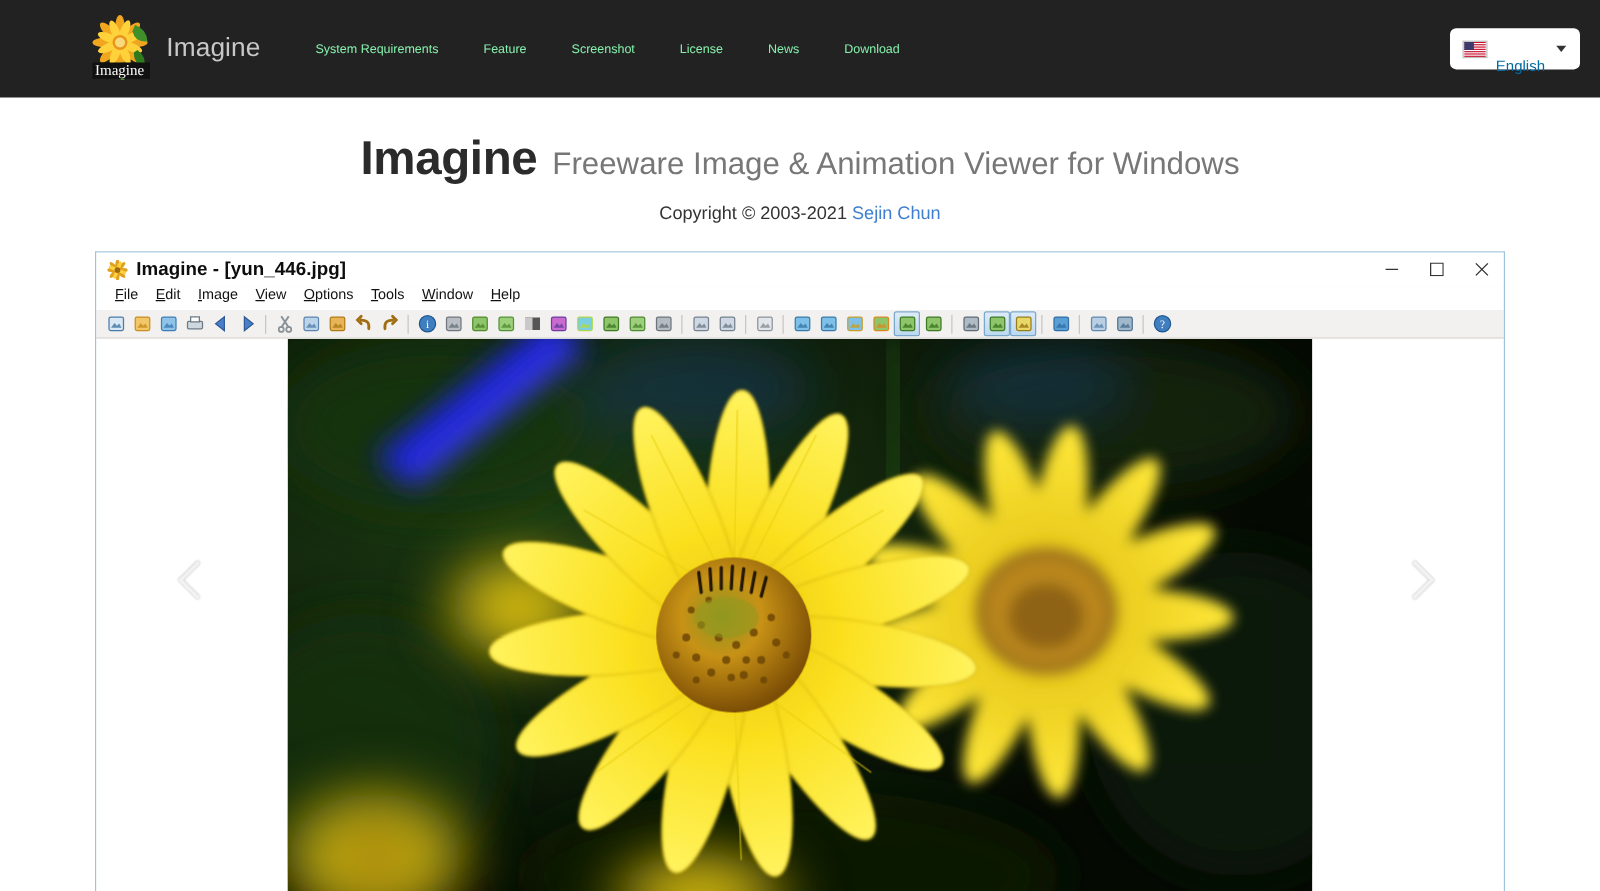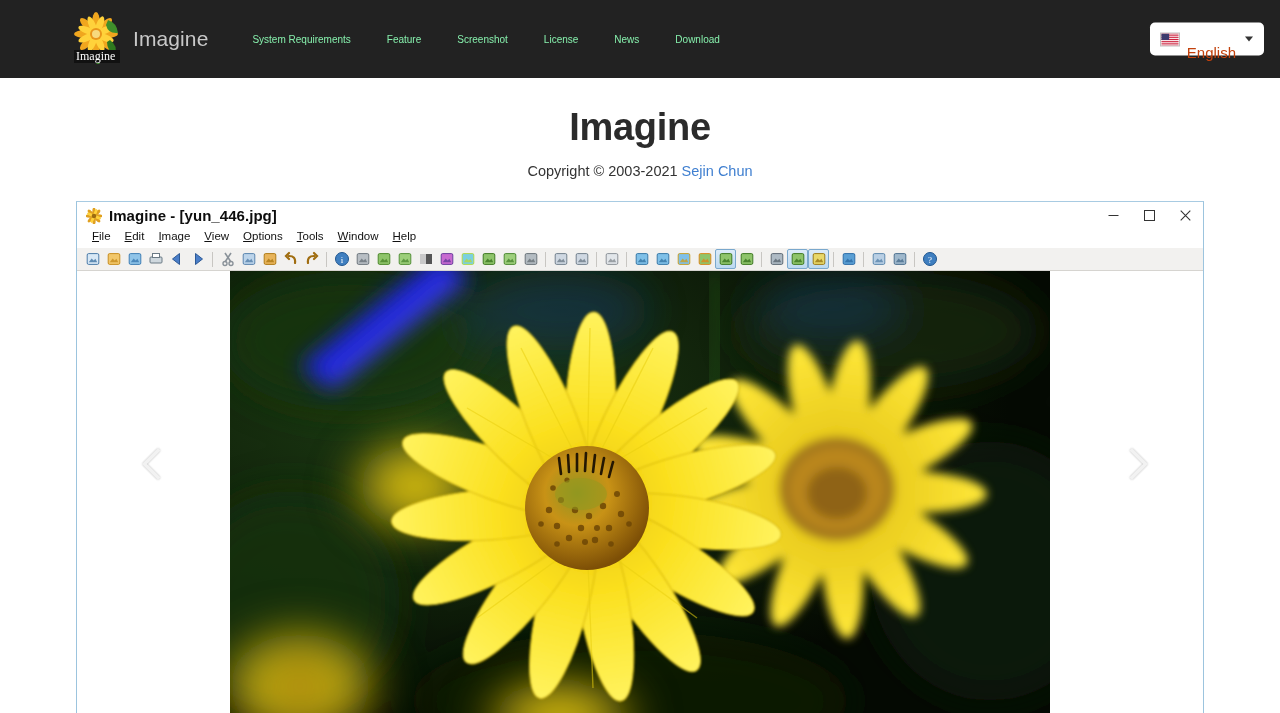--- a/index.html
+++ b/index.html
@@ -76,22 +76,22 @@
     font-family: inherit;
   }
   .flag {
     width: 20px;
     height: 14px;
     border: 1px solid #bfbfbf;
     flex: 0 0 auto;
     display: block;
   }
   .lang-label {
-    font-size: 15px;
-    color: #c2410c;
+    font-size: 12px;
+    color: #0369a1;
     margin-top: 26px;
   }
   .caret {
     width: 0; height: 0;
     border-left: 4.5px solid transparent;
     border-right: 4.5px solid transparent;
     border-top: 5px solid #333;
     margin-left: 2px;
   }
 
@@ -342,20 +342,21 @@
       <rect width="9" height="7.54" fill="#3c3b6e"></rect>
     </svg>
     <span class="lang-label">English</span>
     <span class="caret"></span>
   </button>
 </header>
 
 <section class="hero">
   <div class="hero-line">
     <span class="hero-title">Imagine</span>
+    <span class="hero-sub">Freeware Image &amp; Animation Viewer for Windows</span>
   </div>
   <div class="copyright">
     <span>Copyright © 2003-2021 </span><a>Sejin Chun</a>
   </div>
 </section>
 
 <section class="carousel">
 
   <button class="carousel-arrow prev">
     <span class="chev left"></span>

